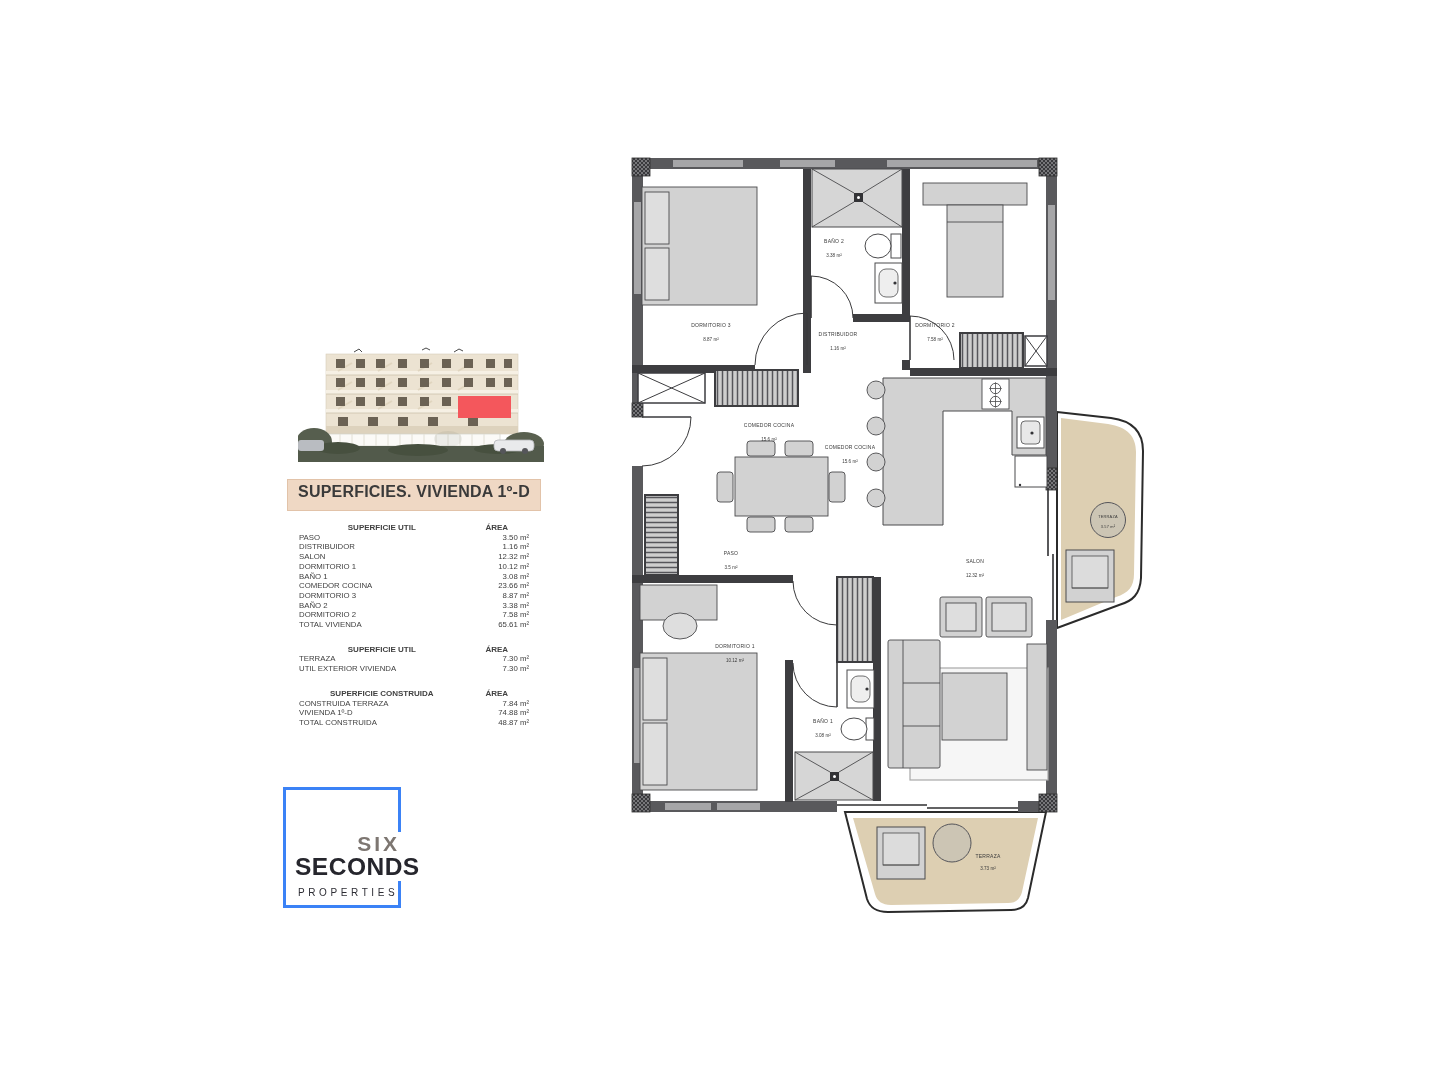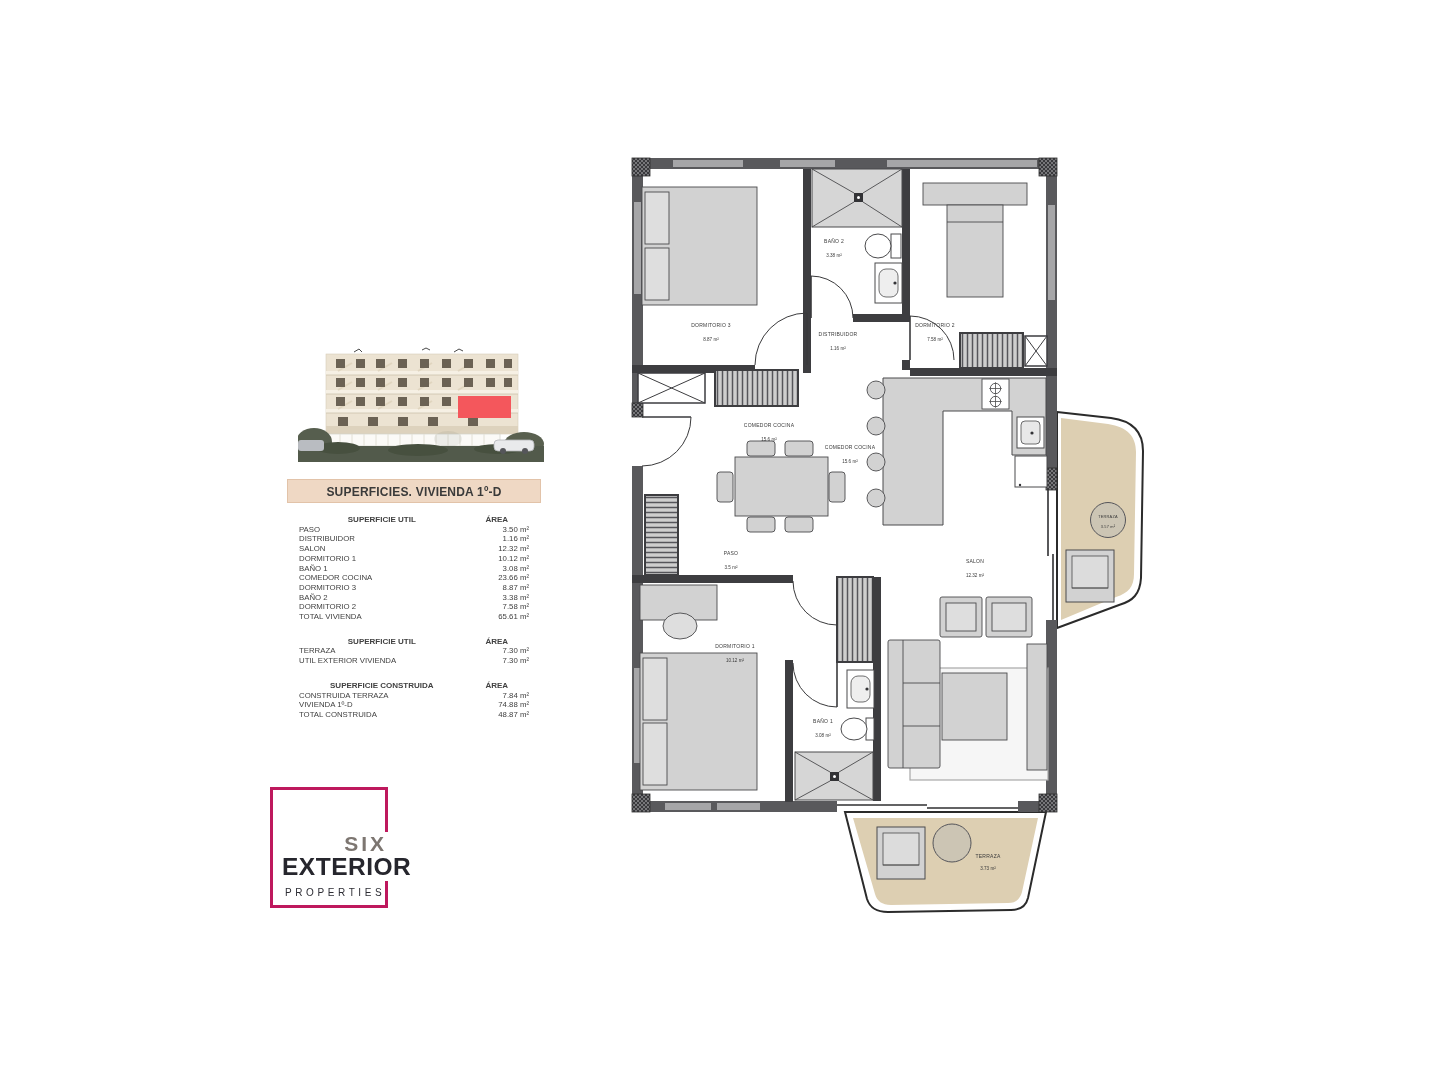--- a/index.html
+++ b/index.html
@@ -6,35 +6,35 @@
   body{
     width:1440px;height:1080px;background:#ffffff;position:relative;
     font-family:"Liberation Sans","DejaVu Sans",sans-serif;color:#3c3c3c;
     -webkit-font-smoothing:antialiased;
   }
   
   .render{position:absolute;left:298px;top:346px;width:246px;height:124px;}
   
   .panel{position:absolute;left:287px;top:479px;width:254px;}
   .panel-title{
-    height:24px;line-height:24px;background:#efd8c4;border:1px solid #e2c3a9;
-    box-sizing:border-box;text-align:center;font-size:12px;font-weight:bold;
+    height:32px;line-height:24px;background:#efd8c4;border:1px solid #e2c3a9;
+    box-sizing:border-box;text-align:center;font-size:16px;font-weight:bold;
     color:#3a3a3a;letter-spacing:.2px;
   }
   .tbl{margin-top:4px;font-size:7.8px;line-height:9.7px;color:#414141;}
   .sec{margin:12px;}
   .sec + .sec{margin-top:15px;}
   .sec-h{display:flex;font-weight:bold;font-size:8px;}
   .sec-h .hl{width:72%;text-align:center;}
   .sec-h .ha{width:28%;text-align:center;}
   .row{display:flex;justify-content:space-between;}
   .row .a{text-align:right;}
   
-  .logo{position:absolute;left:270px;top:787px;width:118px;height:121px;
-        border:3px solid #be185d;box-sizing:border-box;}
+  .logo{position:absolute;left:283px;top:787px;width:118px;height:121px;
+        border:3px solid #3b82f6;box-sizing:border-box;}
   .logo span{position:absolute;background:#fff;line-height:1;white-space:nowrap;}
   .logo .six{right:-4px;top:42px;font-size:21px;font-weight:bold;color:#7d7671;
              letter-spacing:3px;padding:1px 2px;}
   .logo .seconds{left:9px;top:64px;font-size:24.5px;font-weight:bold;color:#26262d;
                  letter-spacing:.5px;padding:1px 3px 1px 0;}
   .logo .properties{left:12px;top:97px;font-size:10px;color:#2d2d34;
                     letter-spacing:3.6px;padding:1px 0;}
   
   .plan{position:absolute;left:625px;top:150px;width:530px;height:770px;}
   .plan text{fill:#3a3a3a;text-anchor:middle;
@@ -198,21 +198,21 @@
           <span class="l">TOTAL CONSTRUIDA</span>
           <span class="a">48.87 m²</span>
         </div>
     </div>
 
   </div>
 </div>
 
 <div class="logo">
   <span class="six">SIX</span>
-  <span class="seconds">EXTERIOR</span>
+  <span class="seconds">SECONDS</span>
   <span class="properties">PROPERTIES</span>
 </div>
 
 <div class="plan">
 <svg width="530" height="770" viewBox="0 0 530 770">
   <defs>
     <pattern id="hatchV" width="5" height="5" patternUnits="userSpaceOnUse">
       <rect width="5" height="5" fill="#cecece"></rect>
           <line x1="2.5" y1="0" x2="2.5" y2="5" stroke="#55555a" stroke-width="1.5"></line>
     </pattern>

